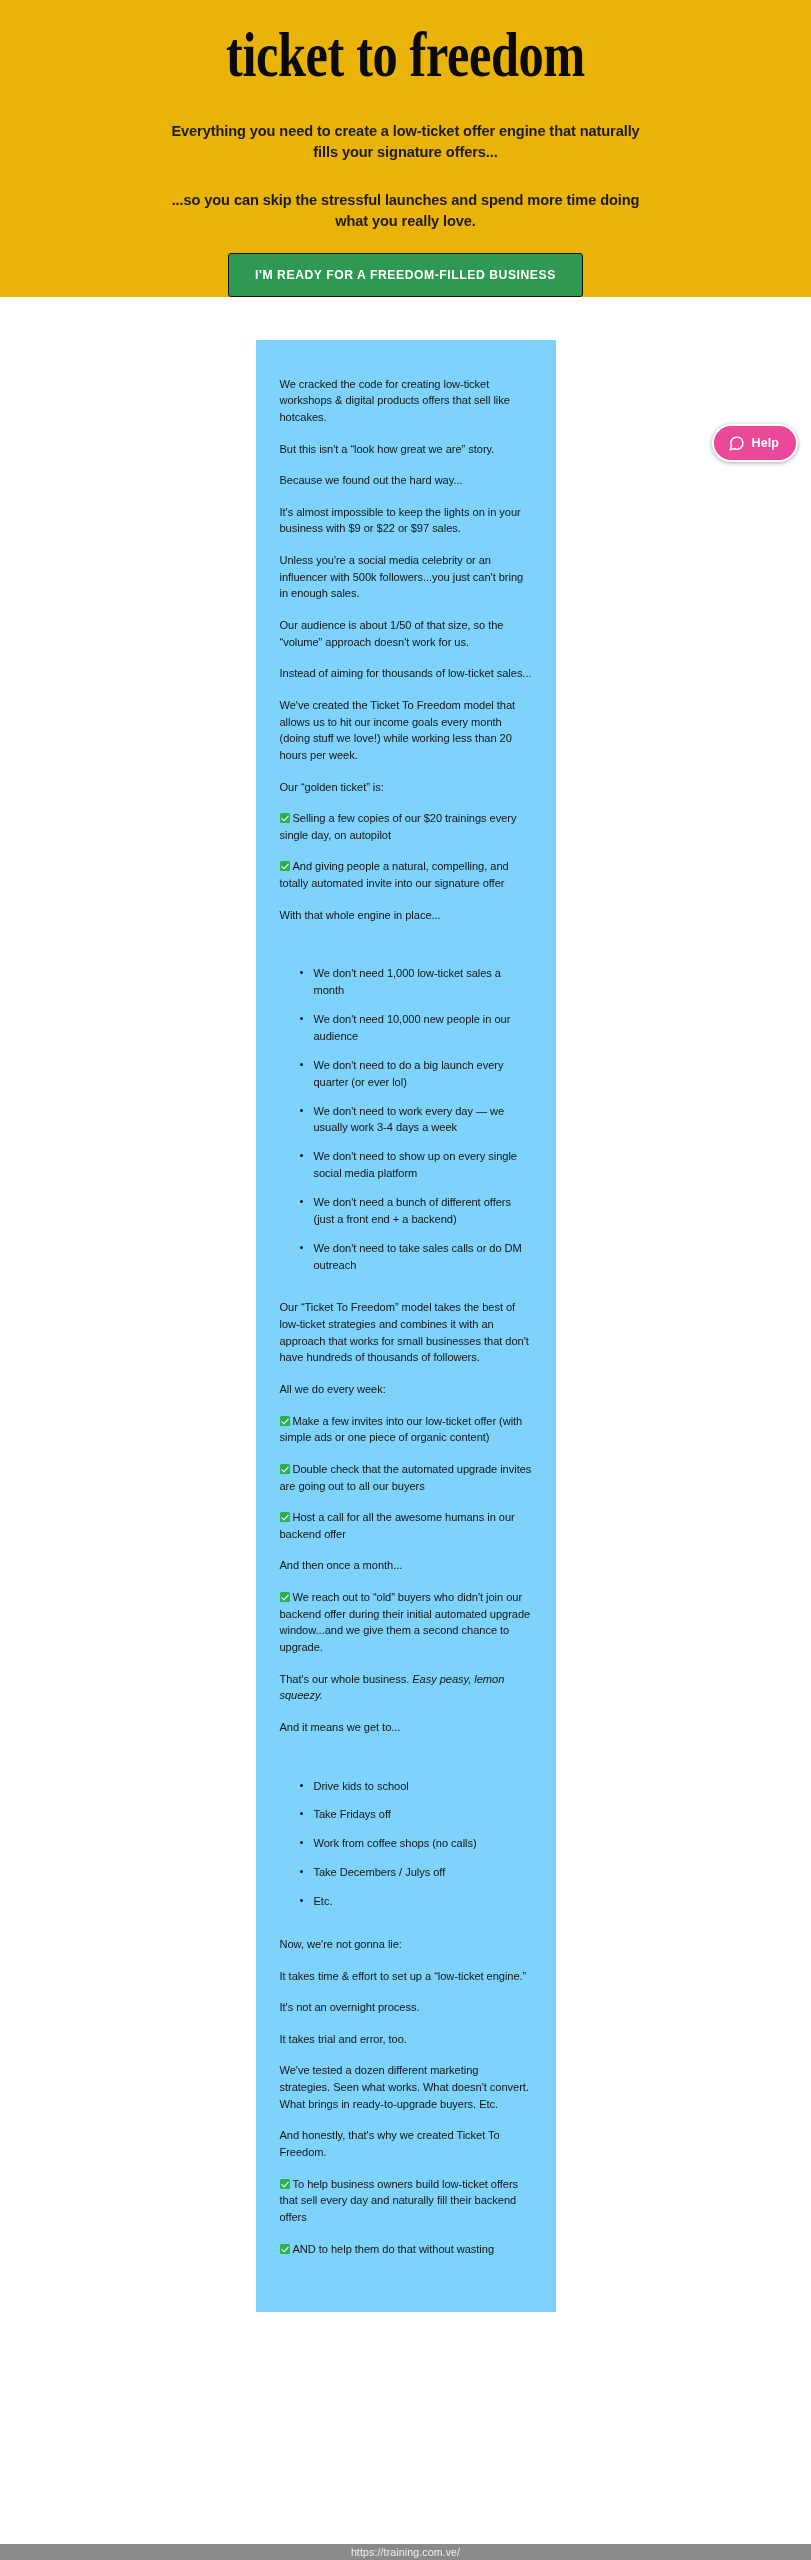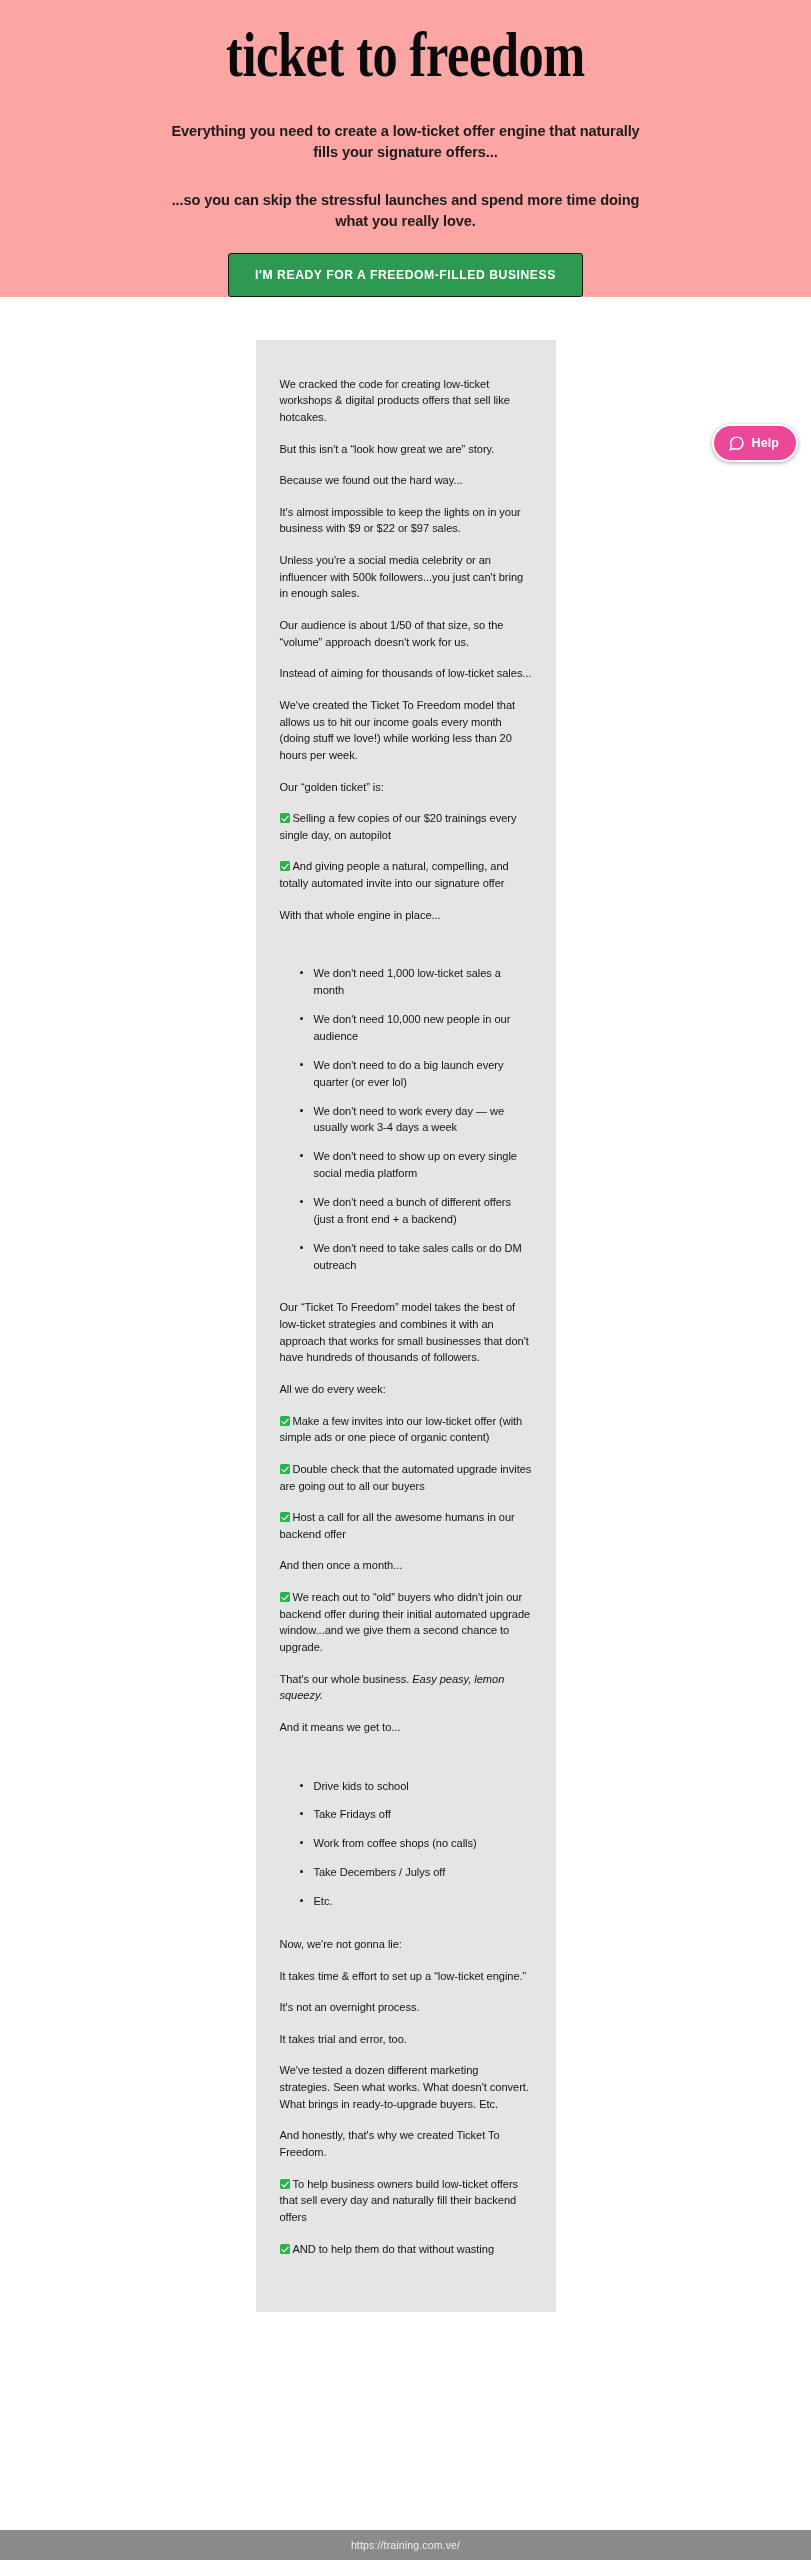--- a/index.html
+++ b/index.html
@@ -12,21 +12,21 @@
     position:relative;
     width:811px;
     min-height:2560px;
     overflow:hidden;
   }
 
   
   .hero {
     width:811px;
     padding-top:18px;
-    background:#fca5a5;
+    background:#eab308;
     text-align:center;
   }
   .brand-title {
     font-family:"Liberation Serif", serif;
     font-weight:700;
     font-size:63px;
     line-height:1.0;
     letter-spacing:-0.5px;
     color:#0a0a0a;
     transform:scaleX(0.80);
@@ -70,21 +70,21 @@
   }
 
   
   .card-area {
     margin-top:43px;
     display:flex;
     justify-content:center;
   }
   .content-card {
     width:300px;
-    background:#e5e5e5;
+    background:#7dd3fc;
     padding:36px 24px 40px 24px;
   }
   .content-card p {
     font-size:11.1px;
     line-height:1.50;
     color:#141414;
     margin-bottom:15px;
     letter-spacing:-0.05px;
   }
   .content-card p:last-child { margin-bottom:0; }
@@ -169,21 +169,21 @@
     letter-spacing:0.1px;
   }
   .bubble-icon { width:17px; height:17px; display:block; }
 
   
   .status-bar {
     position:absolute;
     left:0;
     bottom:0;
     width:811px;
-    height:30px;
+    height:16px;
     background:#8a8a8a;
     display:flex;
     align-items:center;
     justify-content:center;
   }
   .status-url {
     color:#f2f2f2;
     font-size:10.5px;
     letter-spacing:0.15px;
   }

